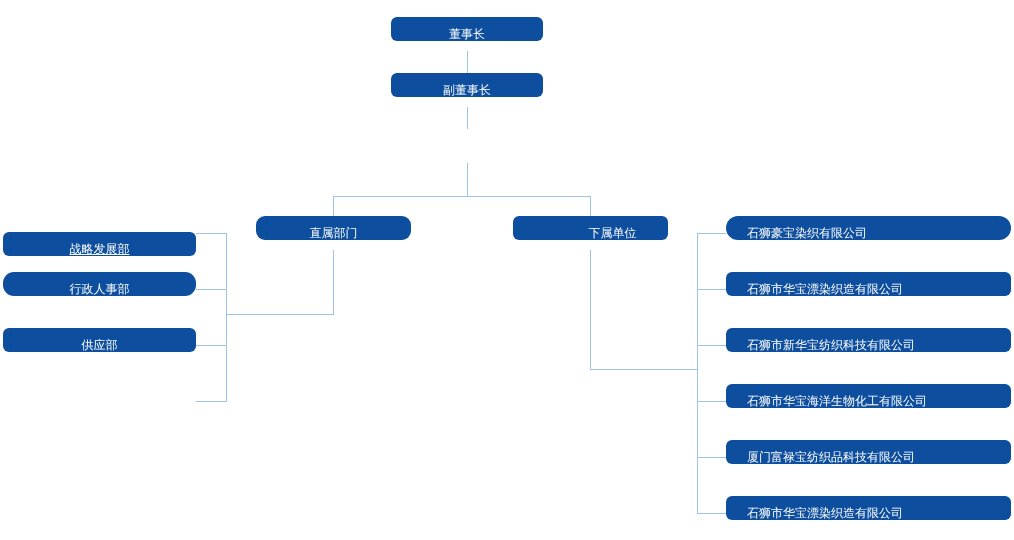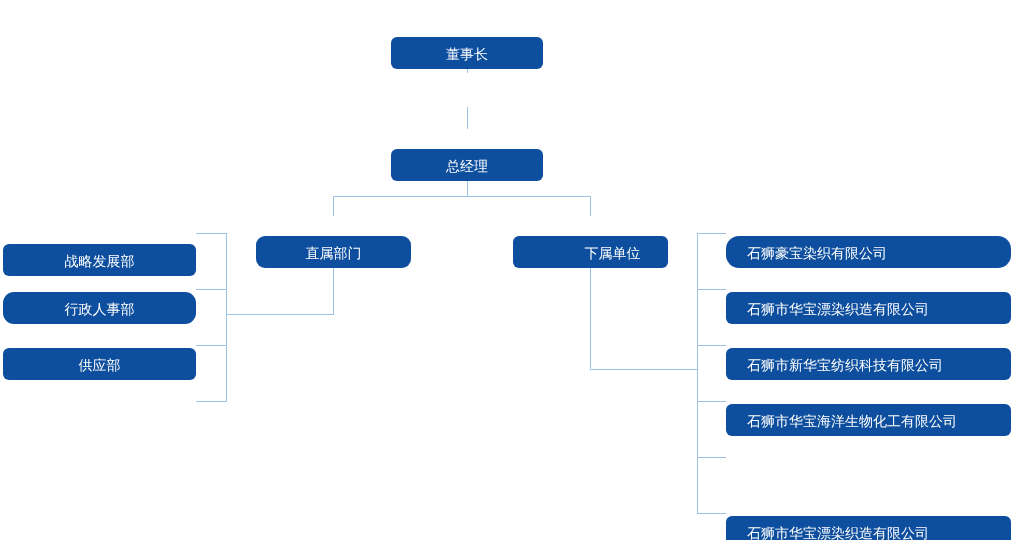--- a/index.html
+++ b/index.html
@@ -13,49 +13,48 @@
   .canvas {
     position: relative;
     width: 1014px;
     height: 540px;
     background: var(--background);
     font-family: "Liberation Sans", sans-serif;
     overflow: hidden;
   }
   .node {
     position: absolute;
-    height: 32px;
+    height: 24px;
     background: var(--node-bg);
     color: var(--node-text);
     border-radius: 6px;
-    font-size: 14px;
+    font-size: 12px;
     line-height: 34px;
     text-align: center;
     white-space: nowrap;
-    margin-top: 20px;
   }
   .node.left-text {
     text-align: left;
     padding-left: 21px;
   }
   .cline {
     position: absolute;
     background: var(--connector);
   }
   .cline.v { width: 1px; }
   .cline.h { height: 1px; }
 
   
   .n-chairman { left: 391px; top: 17px;  width: 152px; }
   .n-vice     { left: 391px; top: 73px;  width: 152px; }
   .n-gm       { left: 391px; top: 129px; width: 152px; }
   .n-direct   { left: 256px; top: 216px; width: 155px; border-radius: 9px; }
   .n-sub      { left: 513px; top: 216px; width: 155px; padding-left: 44px; }
   
-  .n-dept0 { left: 3px; top: 224px; width: 193px; }
+  .n-dept0 { left: 3px; top: 232px; width: 193px; text-decoration: underline; }
   .n-dept1 { left: 3px; top: 272px; width: 193px; border-radius: 11px; }
   .n-dept2 { left: 3px; top: 328px; width: 193px; }
   .n-dept3 { left: 3px; top: 384px; width: 193px; }
   
   .n-co0 { left: 726px; top: 216px; width: 285px; border-radius: 13px; }
   .n-co1 { left: 726px; top: 272px; width: 285px; }
   .n-co2 { left: 726px; top: 328px; width: 285px; }
   .n-co3 { left: 726px; top: 384px; width: 285px; }
   .n-co4 { left: 726px; top: 440px; width: 285px; }
   .n-co5 { left: 726px; top: 496px; width: 285px; }
@@ -110,27 +109,28 @@
   <div class="cline h c-hright"></div>
   <div class="cline v c-rspine"></div>
   <div class="cline h c-rstub0"></div>
   <div class="cline h c-rstub1"></div>
   <div class="cline h c-rstub2"></div>
   <div class="cline h c-rstub3"></div>
   <div class="cline h c-rstub4"></div>
   <div class="cline h c-rstub5"></div>
 
   <div class="node n-chairman">董事长</div>
-  <div class="node n-gm">总经理</div>
+  <div class="node n-vice">副董事长</div>
   <div class="node n-direct">直属部门</div>
   <div class="node n-sub">下属单位</div>
 
   <div class="node n-dept0">战略发展部</div>
   <div class="node n-dept1">行政人事部</div>
   <div class="node n-dept2">供应部</div>
 
   <div class="node left-text n-co0">石狮豪宝染织有限公司</div>
   <div class="node left-text n-co1">石狮市华宝漂染织造有限公司</div>
   <div class="node left-text n-co2">石狮市新华宝纺织科技有限公司</div>
   <div class="node left-text n-co3">石狮市华宝海洋生物化工有限公司</div>
+  <div class="node left-text n-co4">厦门富禄宝纺织品科技有限公司</div>
   <div class="node left-text n-co5">石狮市华宝漂染织造有限公司</div>
 
 </div>
 
 </body></html>

